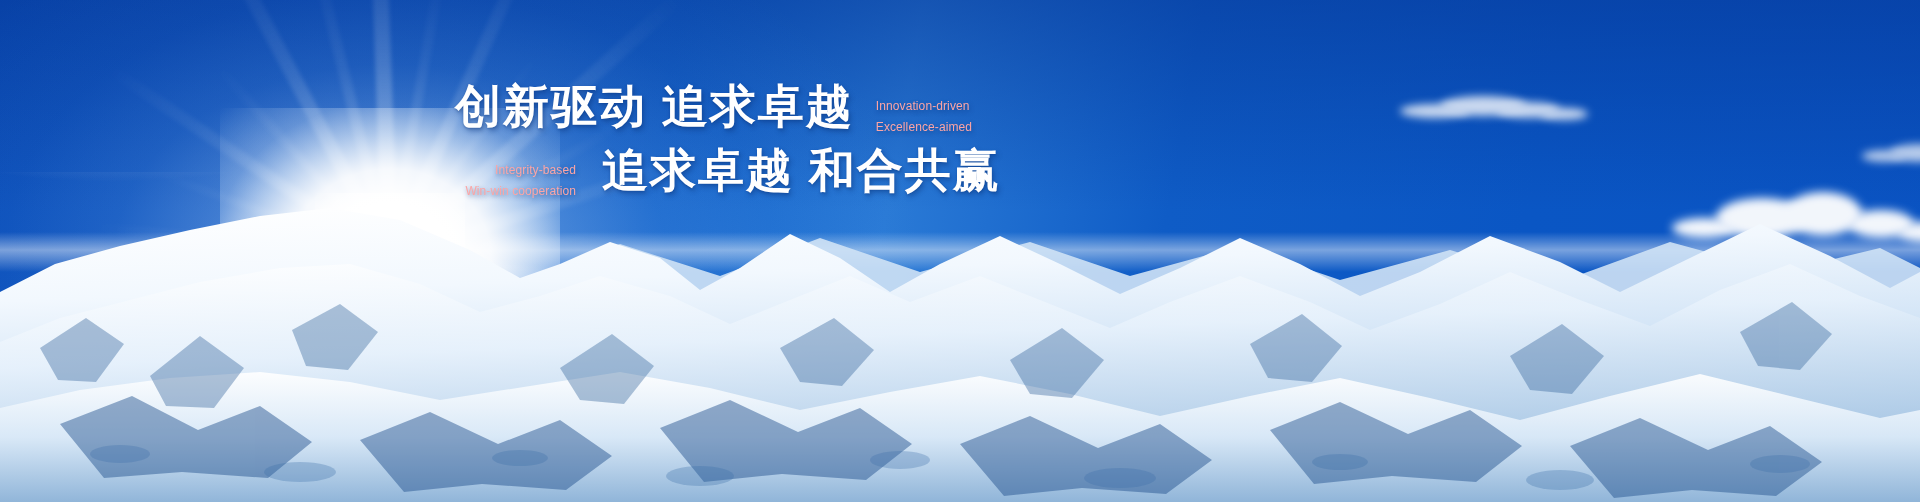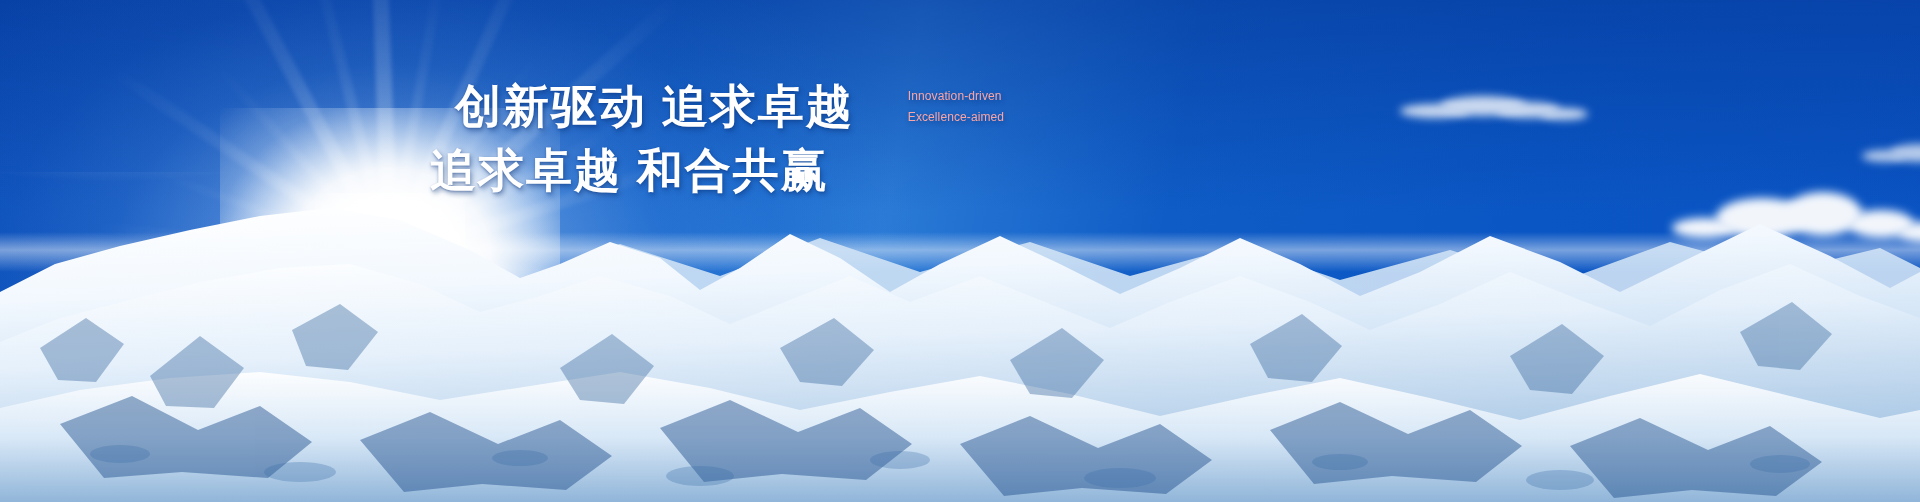--- a/index.html
+++ b/index.html
@@ -110,23 +110,22 @@
 
   
   .copy {
     position:absolute;
     left:0; top:0; width:1920px; height:502px;
     pointer-events:none;
   }
   .line {
     position:absolute;
     display:flex;
-    align-items:center;
+    align-items:flex-end;
     white-space:nowrap;
-    gap:32px;
   }
   .cn {
     color:#fff;
     font-weight:bold;
     font-size:46px;
     letter-spacing:2px;
     text-shadow:2px 3px 5px rgba(10,50,120,.45), 0 1px 2px rgba(10,50,120,.35);
   }
   .en {
     color:#fca5a5;
@@ -283,17 +282,21 @@
 
     <div class="line" id="row1">
       <span class="cn">创新驱动  追求卓越</span>
       <span class="en left">
         <span>Innovation-driven</span><br>
         <span>Excellence-aimed</span>
       </span>
     </div>
 
     <div class="line" id="row2">
+      <span class="en right">
+        <span>Integrity-based</span><br>
+        <span>Win-win cooperation</span>
+      </span>
       <span class="cn">追求卓越  和合共赢</span>
     </div>
 
   </div>
 </div>
 
 </body></html>

